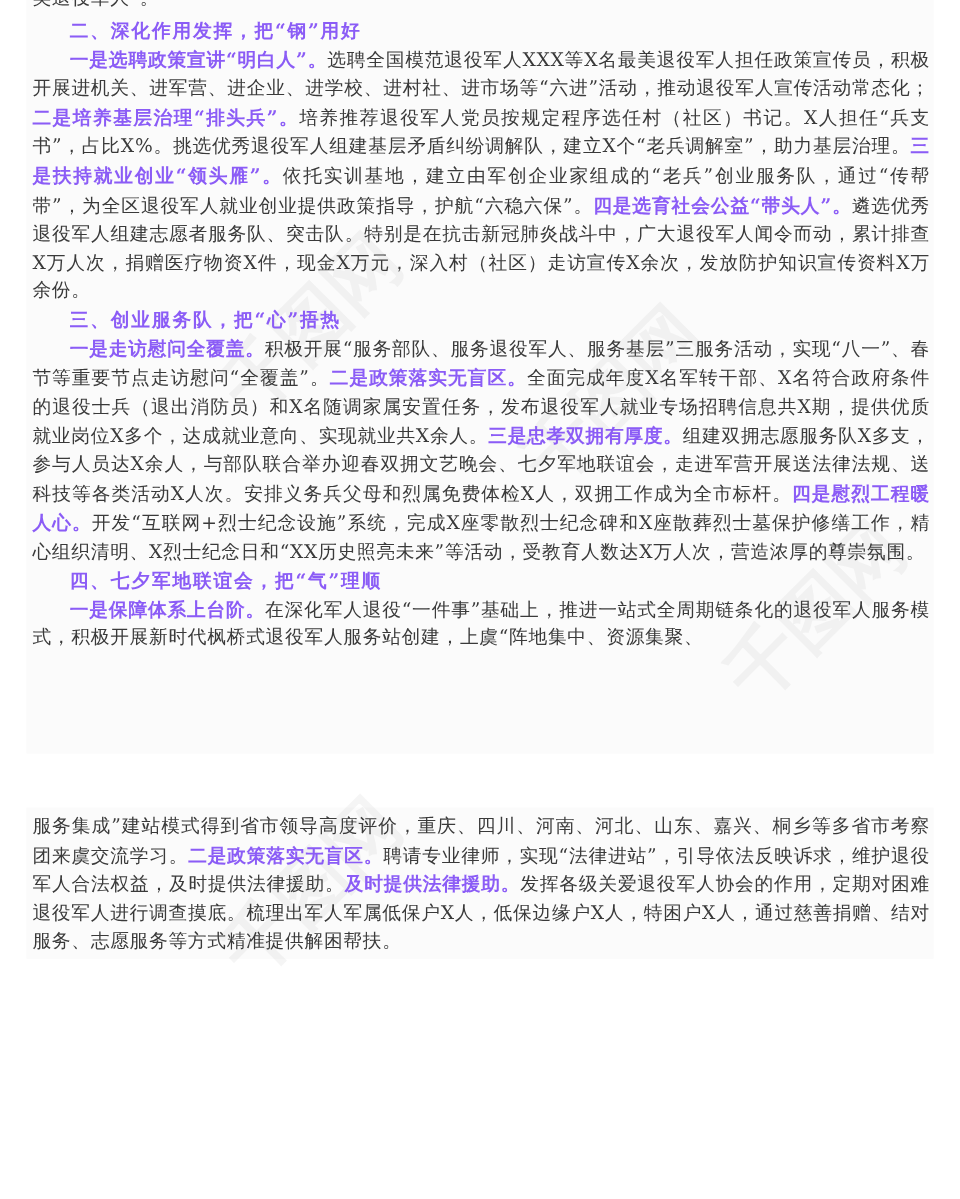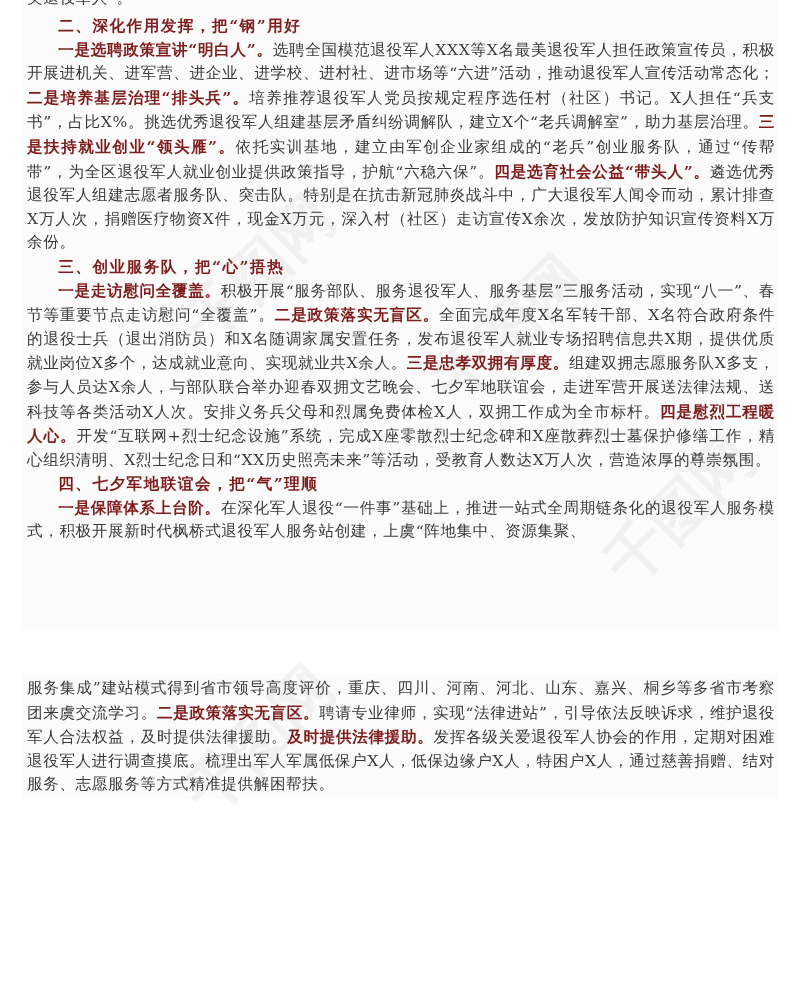--- a/index.html
+++ b/index.html
@@ -5,22 +5,22 @@
   html, body { margin: 0; padding: 0; background: #ffffff; }
   body { width: 800px; height: 999px; position: relative; overflow: hidden;
          font-family: "DejaVu Serif", "Liberation Serif", serif; color: #3a3a3a; }
   .page-block { position: absolute; left: 22px; width: 756px; background: #fbfbfb; }
   .block-a { top: 0; height: 628px; }
   .block-b { top: 673px; height: 126px; }
   .text { position: absolute; left: 27px; width: 748px; font-size: 15.6px; line-height: 23.6px;
           text-align: justify; letter-spacing: 0.6px; }
   .text p { margin: 0; }
   .indent { text-indent: 2em; }
-  .heading { text-indent: 2em; font-weight: bold; color: #7f1d1d; letter-spacing: 1.5px; }
-  b { color: #7f1d1d; }
+  .heading { text-indent: 2em; font-weight: bold; color: #8b5cf6; letter-spacing: 1.5px; }
+  b { color: #8b5cf6; }
   .top-cut { position: absolute; top: -12px; left: 27px; font-size: 15.6px; letter-spacing: 0.6px; }
   .watermark { position: absolute; color: rgba(200,200,200,0.18); font-size: 60px; font-weight: bold;
                transform: rotate(-45deg); font-family: "DejaVu Sans", sans-serif; pointer-events: none; }
 </style>
 </head>
 <body>
 
 <div class="page-block block-a"></div>
 <div class="page-block block-b"></div>
 

